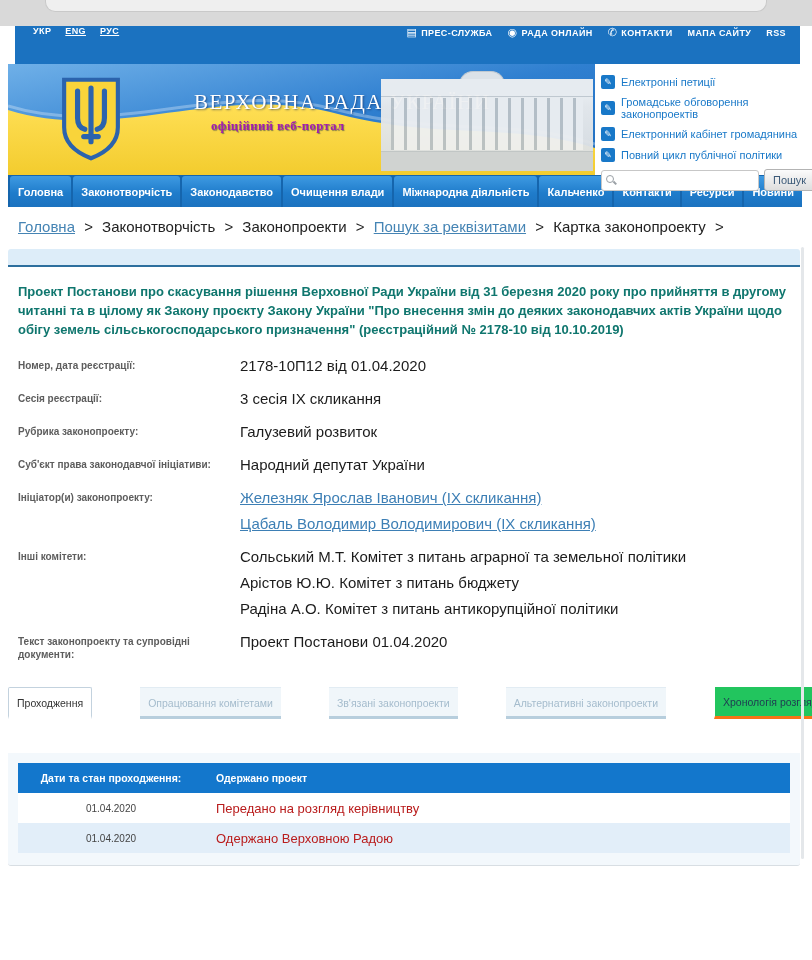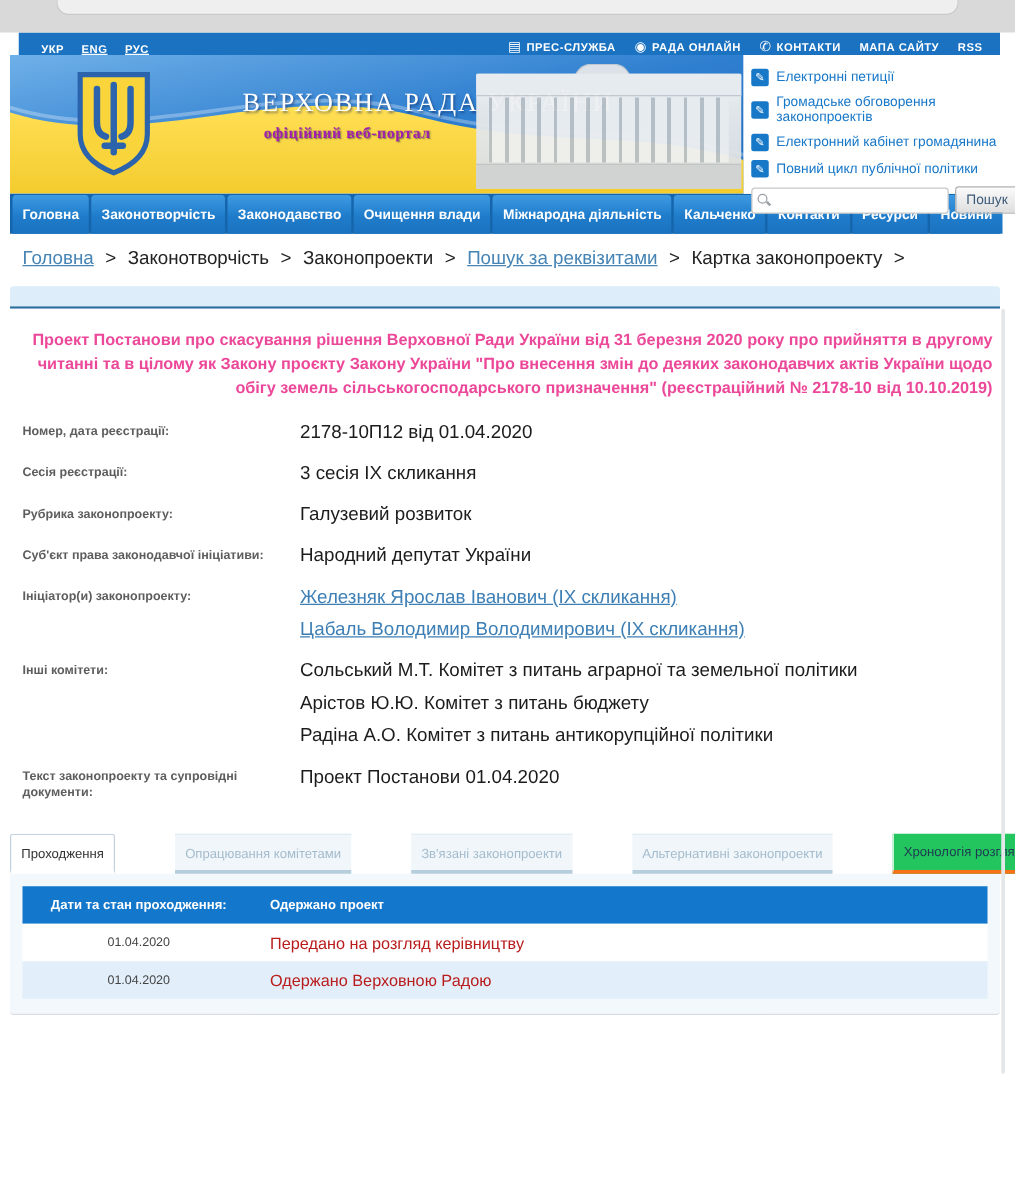--- a/index.html
+++ b/index.html
@@ -8,21 +8,21 @@
   .page { position:relative; width:812px; height:960px; background:#fff; }
 
   
   .chrome { height:26px; background:#d9d9d9; position:relative; }
   .chrome-inner { position:absolute; left:45px; right:45px; top:0; height:12px; background:#efefef; border:1px solid #c9c9c9; border-top:none; border-radius:0 0 10px 10px; }
 
   
   .band { margin-left:8px; margin-right:12px; }
 
   
-  .topbar { height:18px; background:#1b72c0; color:#fff; display:flex; align-items:flex-end; font-size:9px; font-weight:bold; letter-spacing:.4px;margin-left:15px; }
+  .topbar { height:38px; background:#1b72c0; color:#fff; display:flex; align-items:flex-start; font-size:9px; font-weight:bold; letter-spacing:.4px;margin-left:15px; }
   .topbar .langs { display:flex; gap:14px; padding-left:18px; }
   .topbar .lang { color:#fff; cursor:pointer; }
   .topbar .lang.link { text-decoration:underline; }
   .topbar .spacer { flex:1; }
   .topbar .tlinks { display:flex; gap:15px; padding-right:14px; align-items:center; }
   .topbar .tlink { display:flex; align-items:center; gap:4px; color:#fff; cursor:pointer; }
   .topbar .ticon { font-size:11px; font-weight:normal; }
 
   
   .banner { height:111px; display:flex; }
@@ -54,36 +54,36 @@
 
   
   .breadcrumb { padding:11px 0 11px 10px; font-size:15px; color:#222; }
   .crumb-link { color:#4584b4; text-decoration:underline; cursor:pointer; }
   .crumb-sep { color:#222; margin:0 5px; }
 
   
   .strip { height:18px; background:#ddedf9; border-bottom:2px solid #2d6f9e; border-radius:3px 3px 0 0; margin-top:3px; }
 
   
-  .bill-title { margin:15px auto 0 auto; width:776px; text-align:right; font-size:13px; font-weight:bold; color:#ec4899; line-height:19px; }
+  .bill-title { margin:15px auto 0 auto; width:776px; text-align:left; font-size:13px; font-weight:bold; color:#0f766e; line-height:19px; }
   .fields { margin-top:14px; padding-left:10px; }
   .field-row { display:flex; margin-bottom:7px;justify-content:center; }
   .field-label { width:222px; flex:0 0 auto; font-size:10px; font-weight:bold; color:#5d5d5d; padding-top:6px; line-height:13px; padding-right:16px; }
   .field-values { flex:1; font-size:15px; color:#1c1c1c; line-height:26px; }
   .vlink { color:#3d7fb5; text-decoration:underline; cursor:pointer; }
 
   
   .tabs { display:flex; margin-top:26px; margin-left:8px;gap:48px; }
   .tab { font-size:10.5px; padding:9px 8px 7px 8px; text-align:center; white-space:nowrap; flex:1 1 auto; }
   .tab.active { background:#fff; color:#333; border:1px solid #c3d2de; border-bottom:3px solid #fff; border-radius:2px 2px 0 0; cursor:default; }
   .tab.disabled { background:#f0f6fa; color:#a5bccd; border-top:1px solid #e2ecf3; border-bottom:3px solid #b7cedd; cursor:default; }
   .tab.linktab { background:#22c55e; color:#1f3a52; border-bottom:3px solid #f97316; border-left:1px solid #fff; cursor:pointer; }
 
   
-  .panel { margin-left:8px; margin-right:12px; background:#f3f8fc; padding:10px 10px 12px 10px; border-bottom:1px solid #d8dee3; border-radius:0 0 3px 3px; }
+  .panel { margin-left:8px; margin-right:12px; background:#f3f8fc; padding:10px 10px 12px 10px; border-bottom:1px solid #d8dee3; border-radius:0 0 3px 3px;margin-top:34px; }
   .ptable { width:100%; border-collapse:collapse; }
   .ptable th { background:#1377cc; color:#fff; font-size:10.5px; font-weight:bold; height:30px; text-align:left; padding-left:12px; }
   .ptable th.c1 { width:186px; text-align:center; padding-left:0; }
   .ptable td { height:30px; }
   .ptable td.date { font-size:10px; color:#444; text-align:center; }
   .ptable td.act { font-size:13px; color:#b91c1c; padding-left:12px; }
   .ptable tr.r0 { background:#fff; }
   .ptable tr.r1 { background:#e2eef9; }
 
   .scroll-line { position:absolute; left:801px; top:247px; width:3px; height:612px; background:#e4e7ea; border-radius:2px; }

